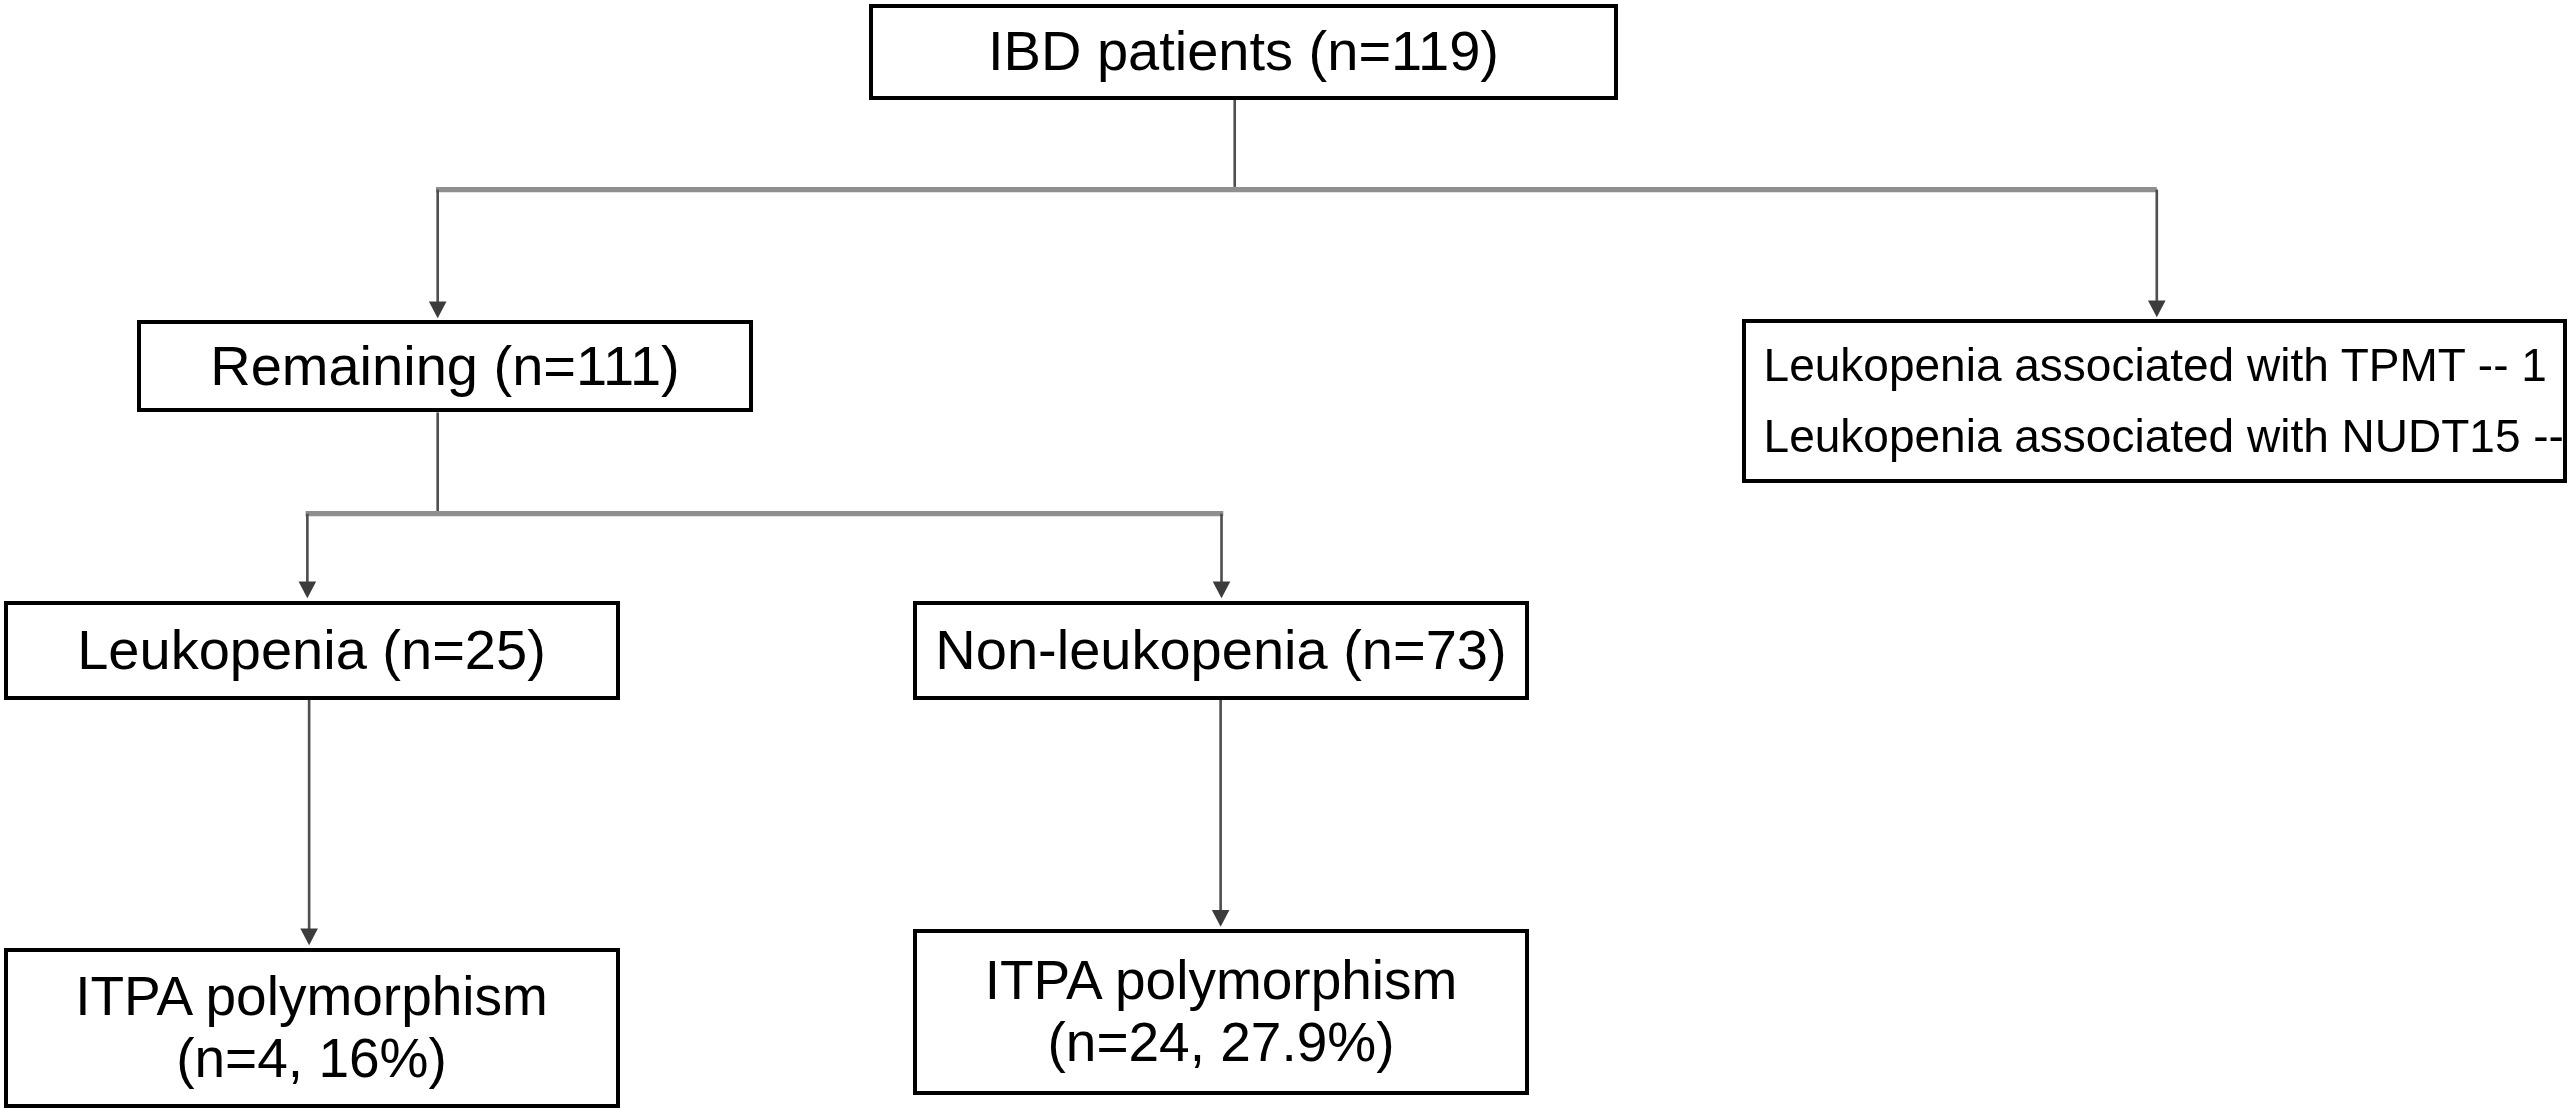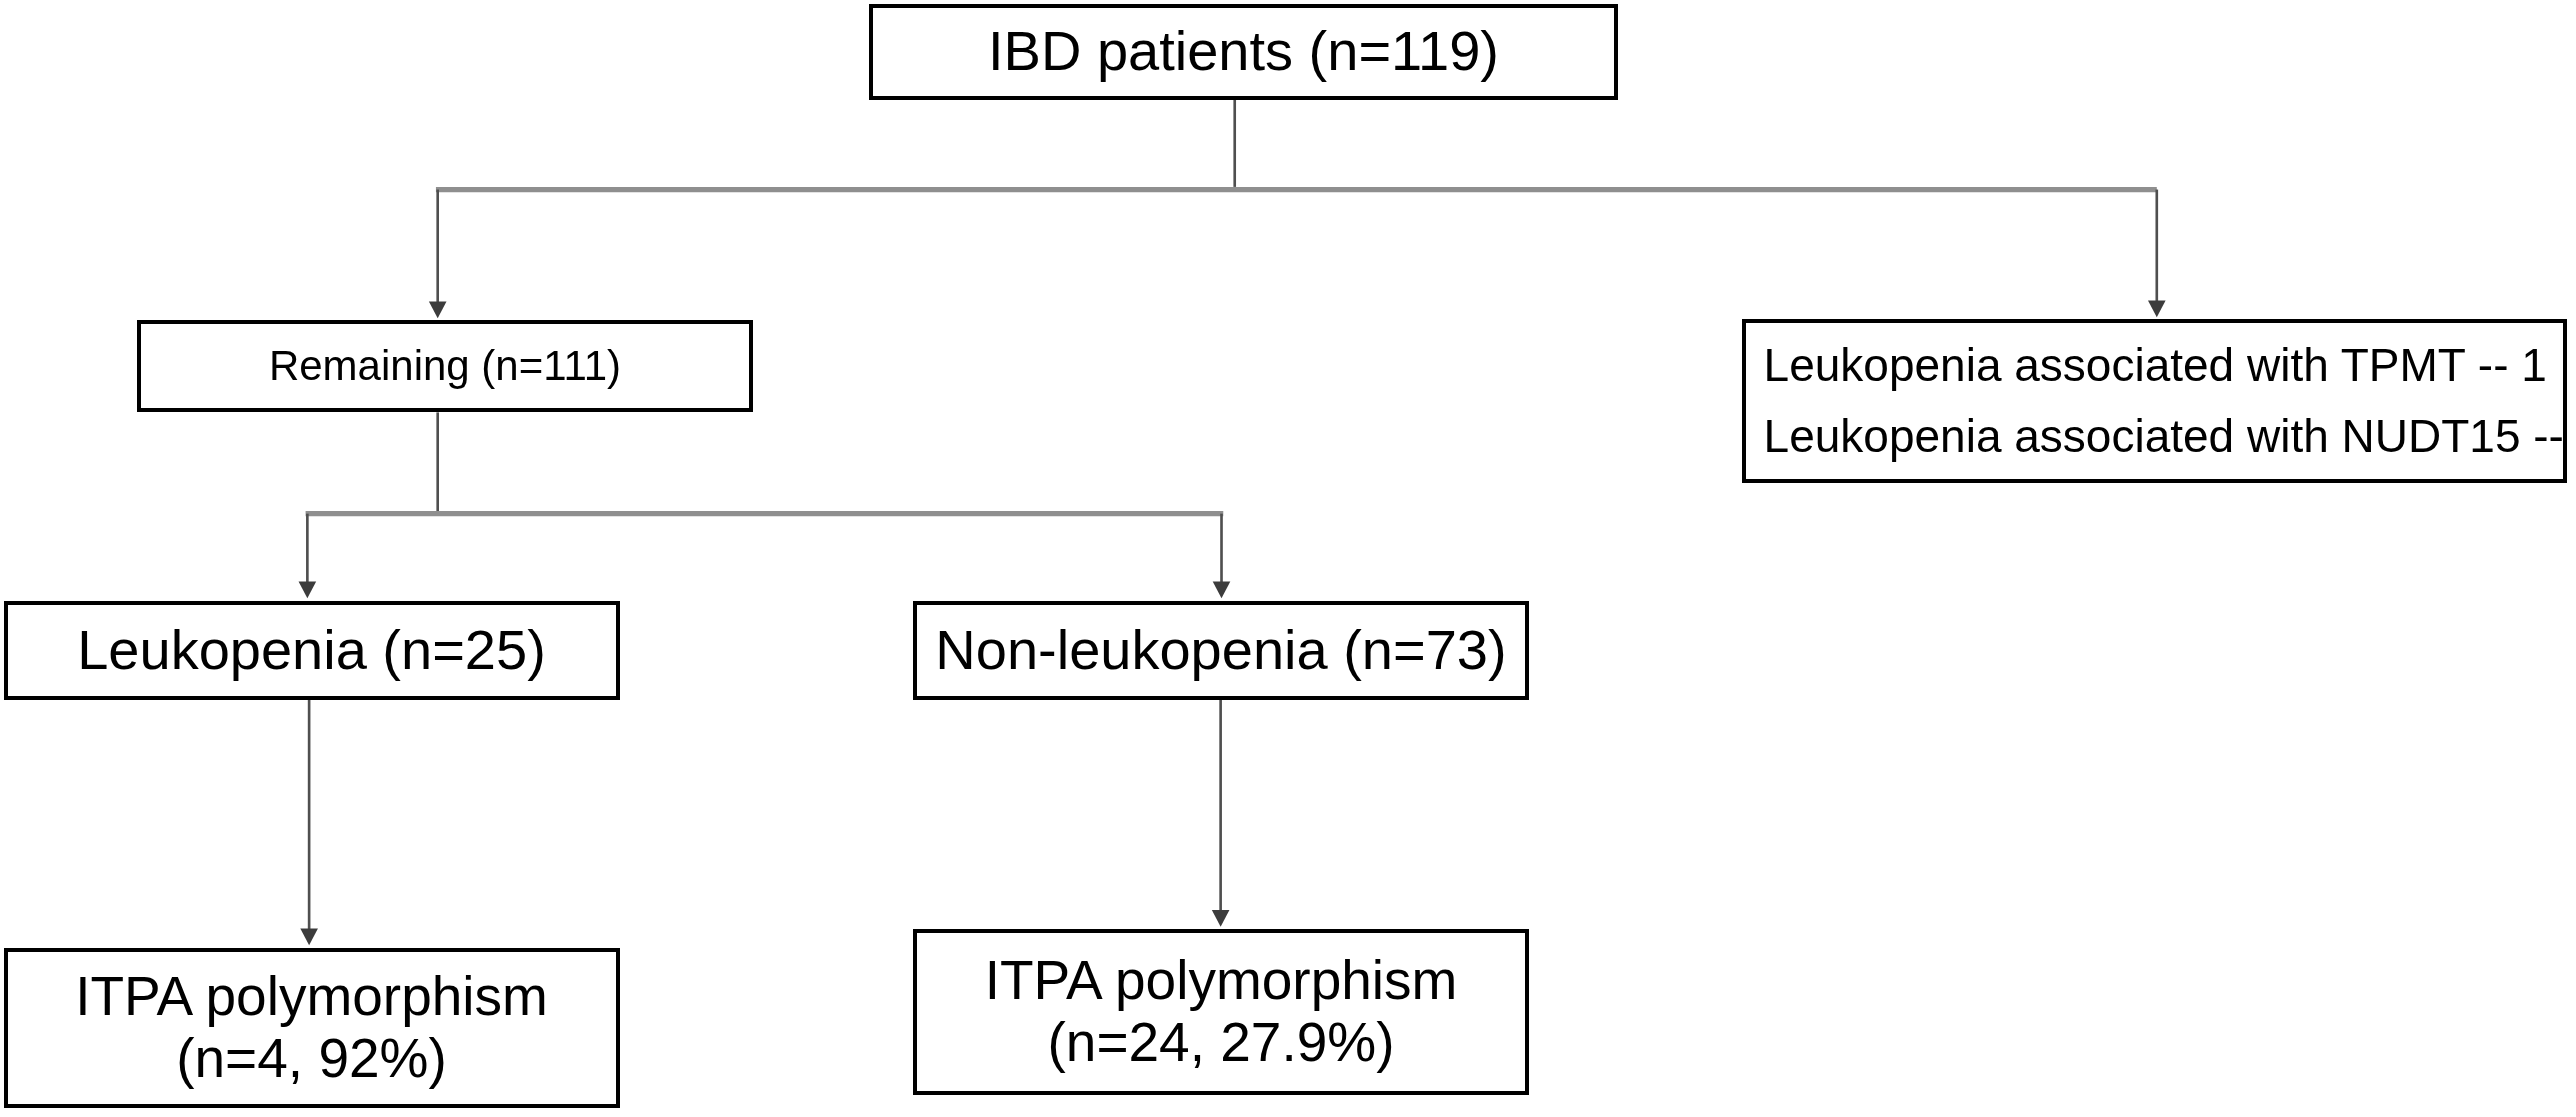--- a/index.html
+++ b/index.html
@@ -31,21 +31,21 @@
     background: #ffffff;
     display: flex;
     flex-direction: column;
     align-items: center;
     justify-content: center;
     text-align: center;
     line-height: 1.12;
     white-space: nowrap;
   }
   .node-ibd         { left: 869px;  top: 3.5px;    width: 749px; height: 96px; font-size: 56px; }
-  .node-remaining   { left: 137px;  top: 320px;  width: 616px; height: 92px; font-size: 42px; }
+  .node-remaining   { left: 137px;  top: 320px;  width: 616px; height: 92px; font-size: 56px; }
   .node-exclusions  { left: 1742px; top: 319px;  width: 825px; height: 164px; font-size: 46px;
                       align-items: flex-start; text-align: left; padding-left: 17.6px;
                       line-height: 1.55; }
   .node-leukopenia  { left: 3.5px;    top: 601px;  width: 616px; height: 99px; font-size: 56px; text-align: center; }
   .node-nonleuko    { left: 913px; top: 601px;  width: 616px; height: 99px; font-size: 56px; }
   .node-itpa-left   { left: 3.5px;    top: 948px; width: 616px; height: 160px; font-size: 55px; }
   .node-itpa-right  { left: 913px; top: 929px; width: 616px; height: 166px; font-size: 55px; }
   .node span { display: block; }
   .line-v  { stroke: #4f4f4f; stroke-width: 3;  fill: none; }
   .line-h  { stroke: #8f8f8f; stroke-width: 6;  fill: none; }
@@ -94,21 +94,21 @@
   <div class="node node-leukopenia">
     <span>Leukopenia (n=25)</span>
   </div>
 
   <div class="node node-nonleuko">
     <span>Non-leukopenia (n=73)</span>
   </div>
 
   <div class="node node-itpa-left">
     <span>ITPA polymorphism</span>
-    <span>(n=4, 92%)</span>
+    <span>(n=4, 16%)</span>
   </div>
 
   <div class="node node-itpa-right">
     <span>ITPA polymorphism</span>
     <span>(n=24, 27.9%)</span>
   </div>
 
 </div>
 
 

